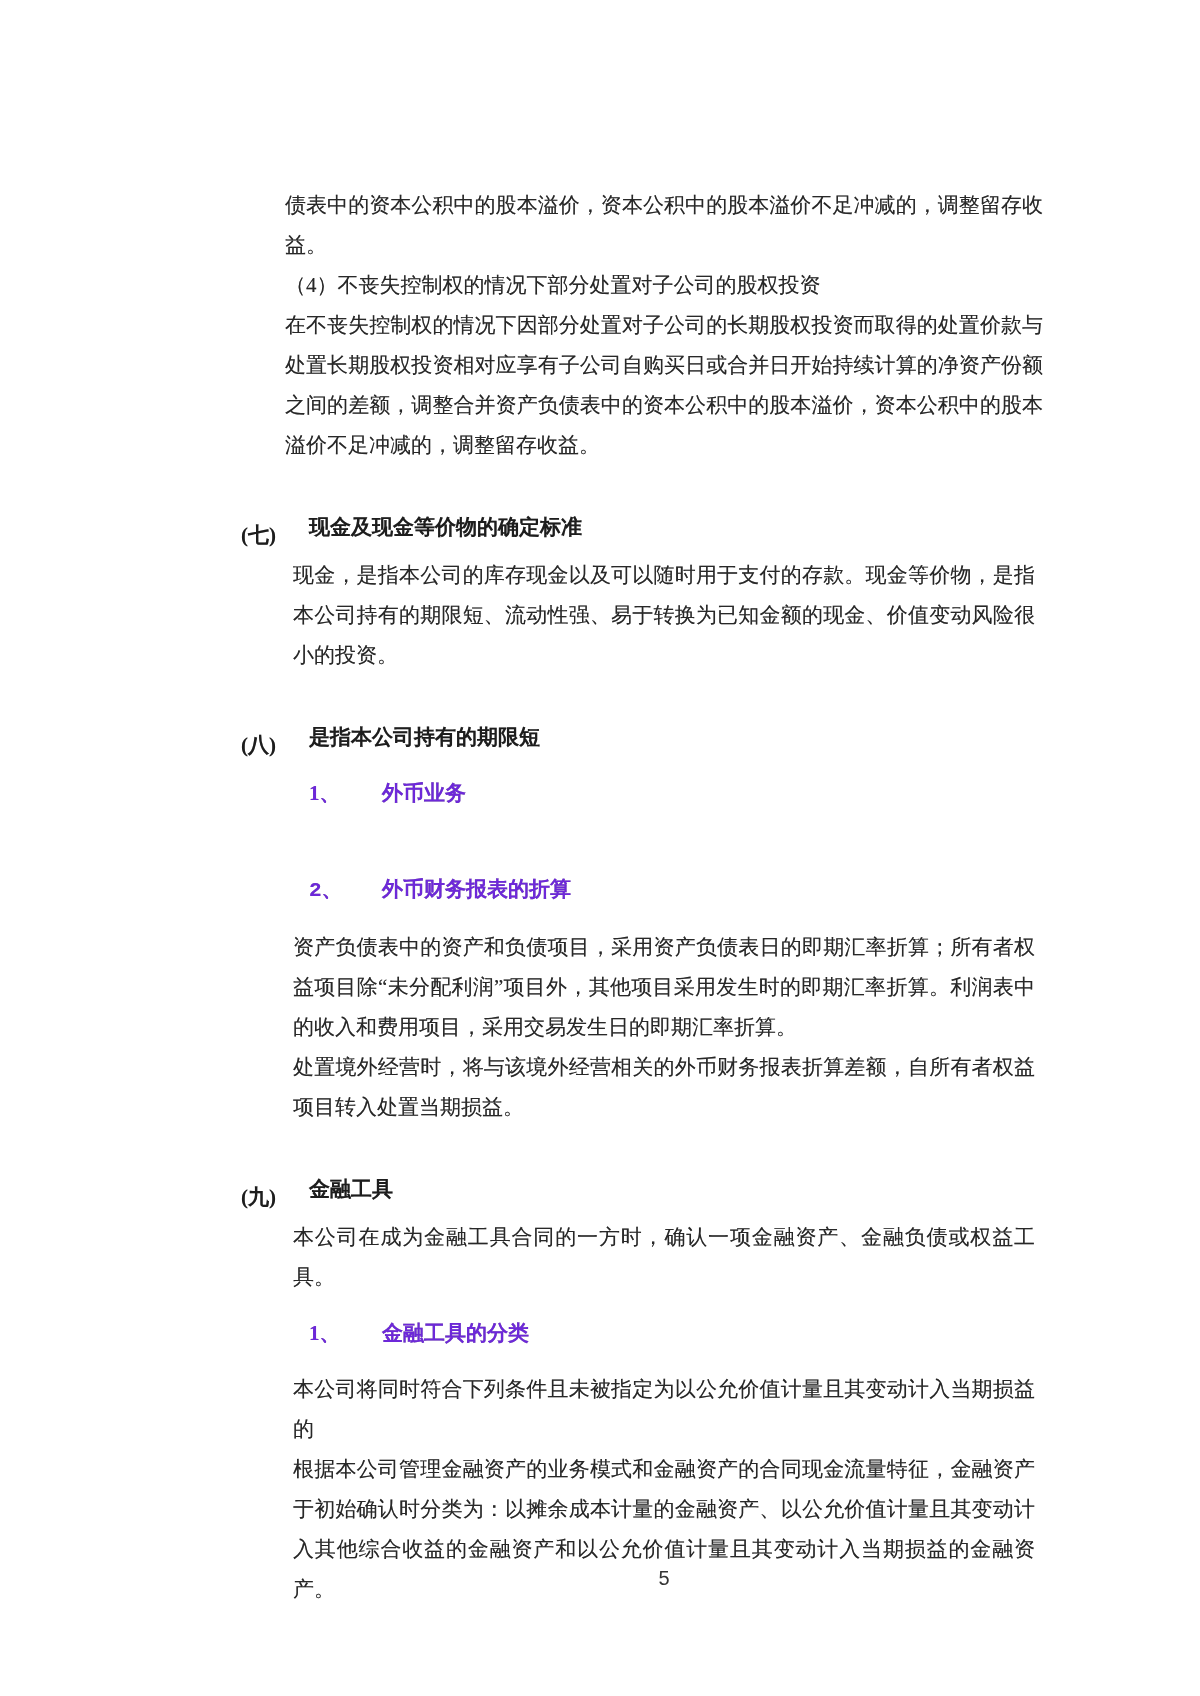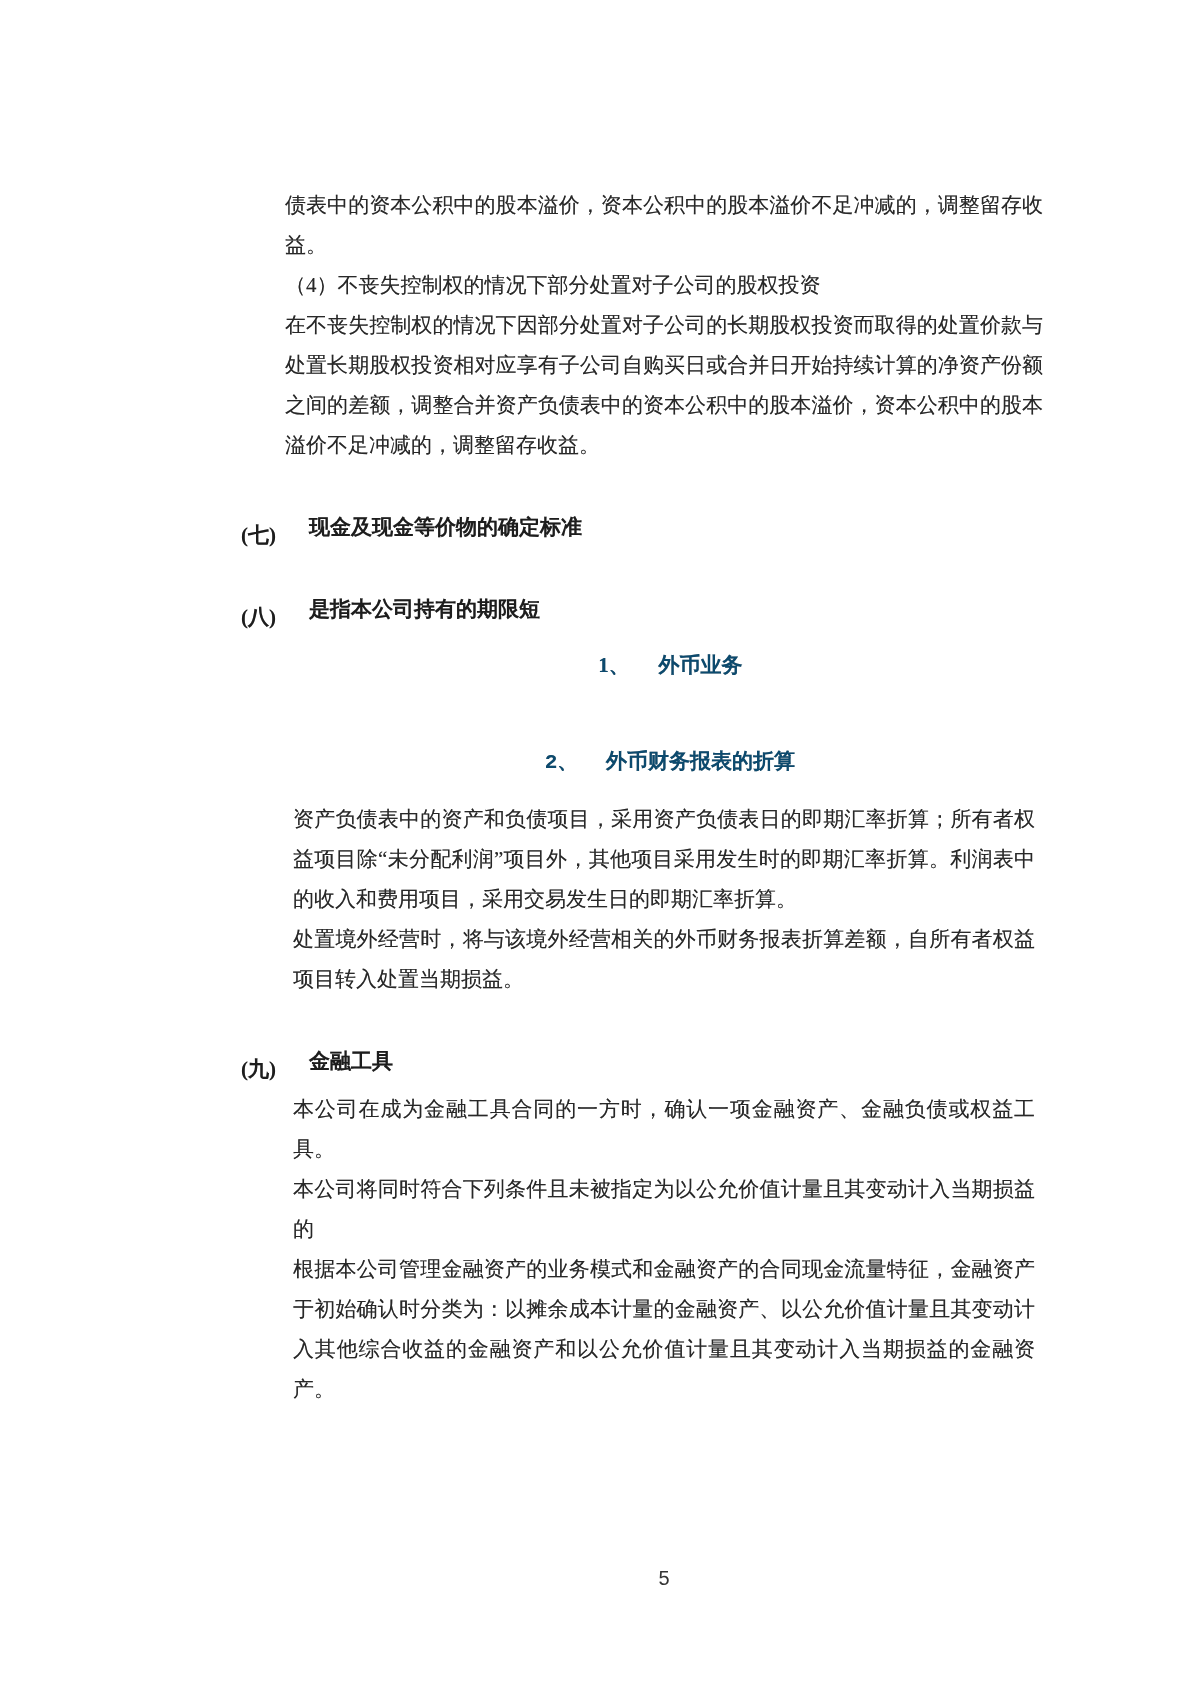--- a/index.html
+++ b/index.html
@@ -33,23 +33,23 @@
     white-space: nowrap;
     text-align: left;
   }
   .section-label {
     position: absolute;
     left: -68px;
     top: 0;
   }
   .subhead {
     font-weight: bold;
-    color: #0c4a6e;
+    color: #6d28d9;
     white-space: nowrap;
-    text-align: center;
+    text-align: left;
   }
   .subhead.gap-above { margin-top: 42px; font-family: Liberation Mono, monospace; }
   .subnum {
     display: inline-block;
     width: 57px;
   }
   .page-number {
     position: absolute;
     top: 1526px;
     left: 253px;
@@ -69,20 +69,21 @@
 
     <p class="body">债表中的资本公积中的股本溢价，资本公积中的股本溢价不足冲减的，调整留存收益。</p>
     <p class="body">（4）不丧失控制权的情况下部分处置对子公司的股权投资</p>
     <p class="body">在不丧失控制权的情况下因部分处置对子公司的长期股权投资而取得的处置价款与处置长期股权投资相对应享有子公司自购买日或合并日开始持续计算的净资产份额之间的差额，调整合并资产负债表中的资本公积中的股本溢价，资本公积中的股本溢价不足冲减的，调整留存收益。</p>
 
     <div class="section">
       <div class="section-head">
         <span class="section-label">(七)</span>
         <span>现金及现金等价物的确定标准</span>
       </div>
+      <p class="body">现金，是指本公司的库存现金以及可以随时用于支付的存款。现金等价物，是指本公司持有的期限短、流动性强、易于转换为已知金额的现金、价值变动风险很小的投资。</p>
     </div>
 
     <div class="section">
       <div class="section-head">
         <span class="section-label">(八)</span>
         <span>是指本公司持有的期限短</span>
       </div>
 
       <div class="subhead">
         <span class="subnum">1、</span><span>外币业务</span>
@@ -95,20 +96,23 @@
       <p class="body">处置境外经营时，将与该境外经营相关的外币财务报表折算差额，自所有者权益项目转入处置当期损益。</p>
     </div>
 
     <div class="section">
       <div class="section-head">
         <span class="section-label">(九)</span>
         <span>金融工具</span>
       </div>
       <p class="body">本公司在成为金融工具合同的一方时，确认一项金融资产、金融负债或权益工具。</p>
 
+      <div class="subhead">
+        <span class="subnum">1、</span><span>金融工具的分类</span>
+      </div>
       <p class="body">本公司将同时符合下列条件且未被指定为以公允价值计量且其变动计入当期损益的</p>
       <p class="body">根据本公司管理金融资产的业务模式和金融资产的合同现金流量特征，金融资产于初始确认时分类为：以摊余成本计量的金融资产、以公允价值计量且其变动计入其他综合收益的金融资产和以公允价值计量且其变动计入当期损益的金融资产。</p>
     </div>
 
   </div>
 
   <div class="page-number">5</div>
 </div>
 
 </body></html>

